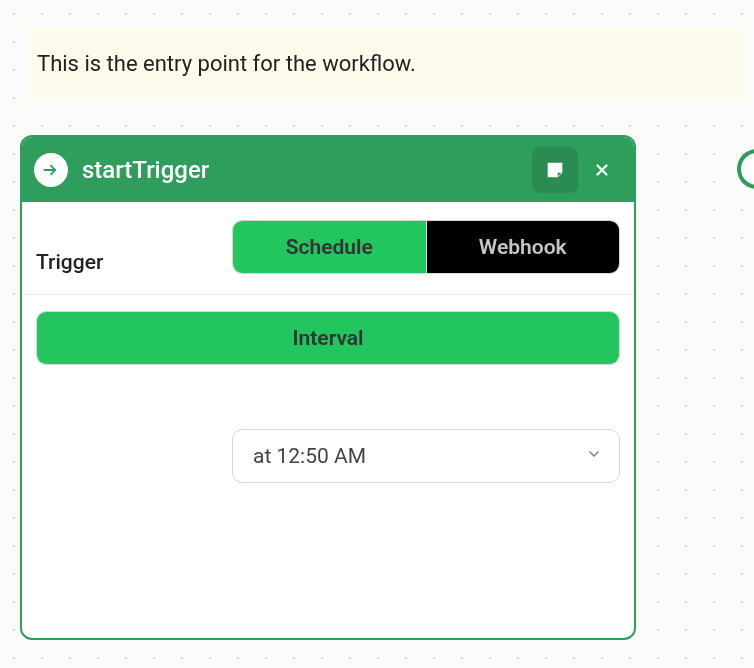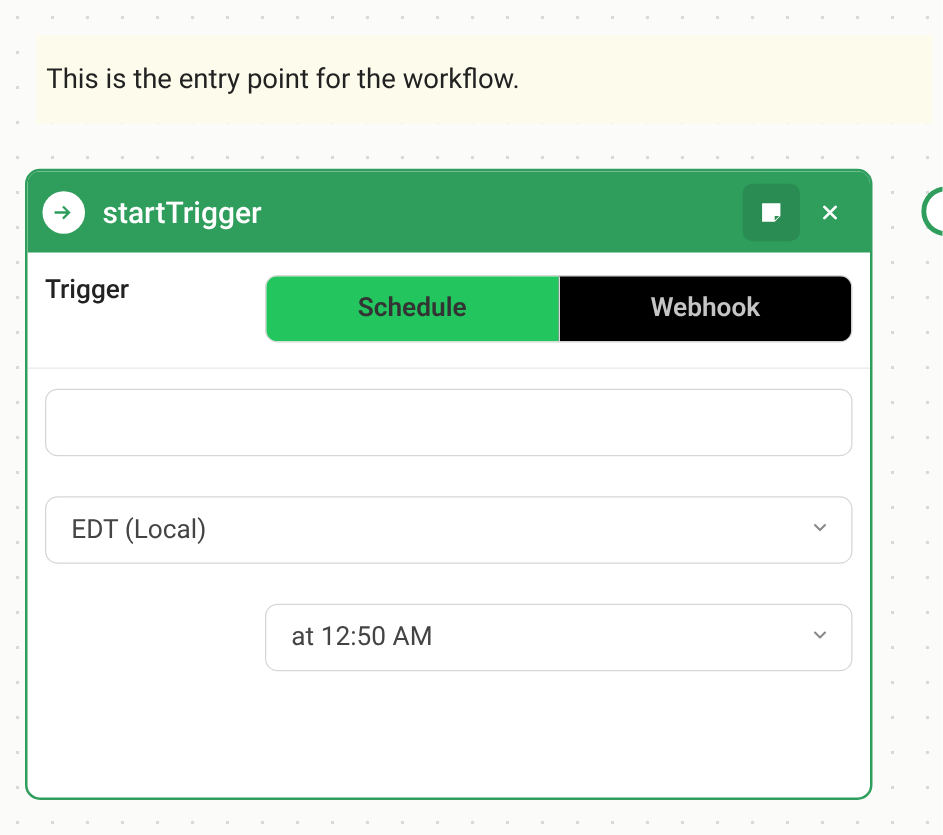--- a/index.html
+++ b/index.html
@@ -24,21 +24,21 @@
       display: flex;
       align-items: center;
       padding-left: 8px;
       font-size: 22px;
       color: #222;
     }
     .card {
       position: absolute;
       left: 20px;
       top: 135px;
-      width: 678px;
+      width: 616px;
       height: 505px;
       background: #fff;
       border: 2px solid #2f9e5d;
       border-radius: 12px;
       overflow: hidden;
     }
     .card-header {
       background: #2f9e5d;
       height: 65px;
       display: flex;
@@ -70,23 +70,23 @@
       margin-left: 6px;
       display: flex;
       align-items: center;
       justify-content: center;
       cursor: pointer;
     }
     .header-icon-btn.plain { background: transparent; width: 36px; }
     .card-body { padding: 0; }
     .form-row {
       display: flex;
-      align-items: flex-start;
+      align-items: flex-end;
       padding: 16px 14px;
-      gap: 4px;
+      gap: 24px;
     }
     .form-row.separated { border-bottom: 1px solid #e9e9e9; padding-bottom: 20px; padding-top: 18px;}
     .form-label {
       width: 172px;
       font-size: 21px;
       color: #222;
       font-weight: 500;
     }
     .segmented {
       flex: 1;
@@ -178,32 +178,25 @@
     <div class="form-row separated">
       <div class="form-label">Trigger</div>
       <div class="segmented">
         <div class="segment active">Schedule</div>
         <div class="segment inactive">Webhook</div>
       </div>
     </div>
 
     <div class="form-row">
       <div class="segmented">
+        <div class="segment active">Interval</div>
       </div>
     </div>
 
     <div class="form-row">
-      <div class="select-wrap">
-        <div class="select">EDT (Local)</div>
-        <span class="chevron">
-          <svg width="16" height="16" viewBox="0 0 24 24">
-              <path fill="none" stroke="#888" stroke-width="2.5" stroke-linecap="round" stroke-linejoin="round" d="M6 9l6 6 6-6"></path>
-            </svg>
-        </span>
-      </div>
     </div>
 
 
     <div class="form-row">
       <div class="form-label"></div>
       <div class="select-wrap">
         <div class="select">at 12:50 AM</div>
         <span class="chevron">
           <svg width="16" height="16" viewBox="0 0 24 24">
               <path fill="none" stroke="#888" stroke-width="2.5" stroke-linecap="round" stroke-linejoin="round" d="M6 9l6 6 6-6"></path>

